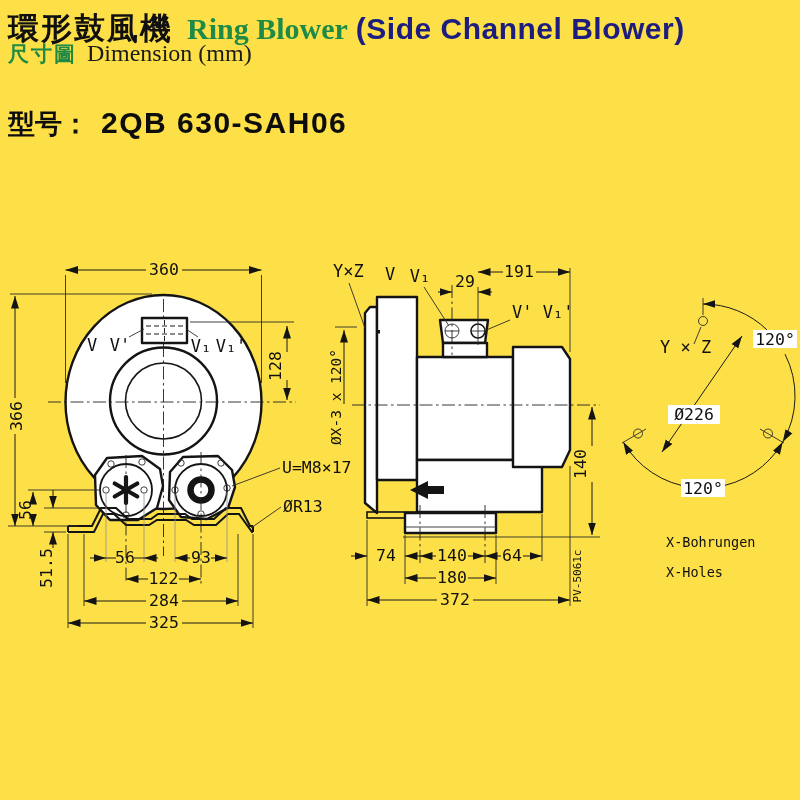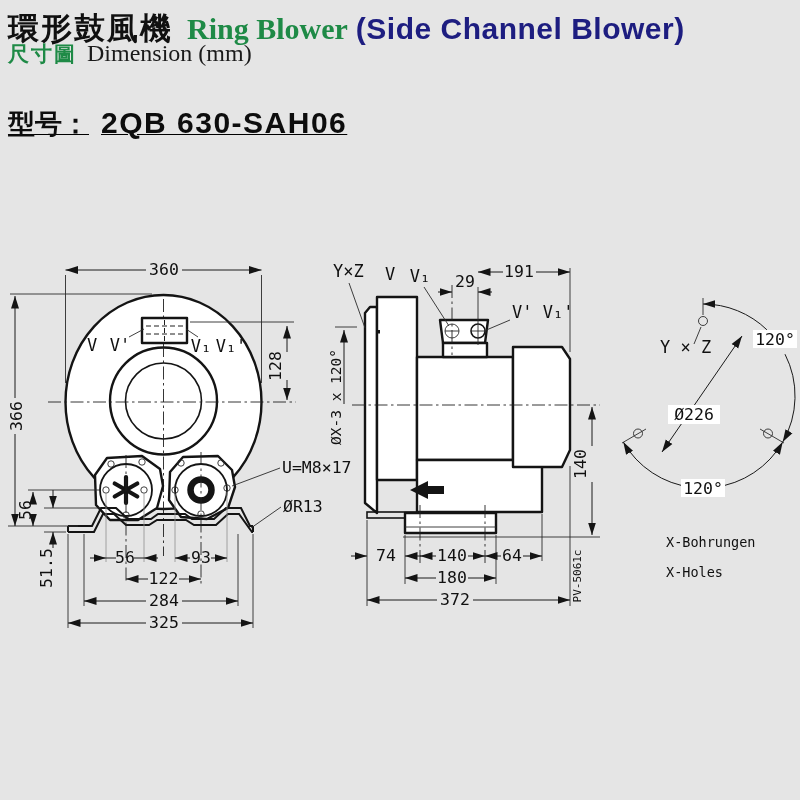--- a/index.html
+++ b/index.html
@@ -1,16 +1,16 @@
 <!DOCTYPE html>
 <html><head>
 <meta charset="utf-8">
 <style>
   html,body{margin:0;padding:0;background:#fff;}
-  #page{position:relative;width:800px;height:800px;background:#e5e5e5;overflow:hidden;
+  #page{position:relative;width:800px;height:800px;background:#fde047;overflow:hidden;
         font-family:"DejaVu Sans",sans-serif;}
   
   .hline{position:absolute;left:8px;white-space:nowrap;}
   .t-zh{font-weight:bold;font-size:31px;color:#101010;letter-spacing:2px;font-family:"DejaVu Sans",sans-serif;}
   .t-en{font-weight:bold;font-size:30px;color:#1e8a46;font-family:"Liberation Serif","DejaVu Serif",serif;margin-left:14px;}
   .t-paren{font-weight:bold;font-size:30px;color:#1d1d80;font-family:"Liberation Sans","DejaVu Sans",sans-serif;margin-left:8px;letter-spacing:0.5px;}
   .s-zh{font-weight:bold;font-size:21px;color:#1e8a46;letter-spacing:2px;}
   .s-en{font-size:24px;color:#1a1a1a;font-family:"Liberation Serif","DejaVu Serif",serif;margin-left:10px;}
   .m-lab{font-weight:bold;font-size:27px;color:#0d0d0d;}
   .m-val{font-weight:bold;font-size:30px;color:#0d0d0d;letter-spacing:1.5px;margin-left:12px;font-family:"Liberation Sans","DejaVu Sans",sans-serif;}
@@ -35,21 +35,21 @@
 <body>
 
 <div id="page">
 
   <div class="hline" style="top:8px;">
     <span class="t-zh">環形鼓風機</span><span class="t-en">Ring Blower</span><span class="t-paren">(Side Channel Blower)</span>
   </div>
   <div class="hline" style="top:40px;">
     <span class="s-zh">尺寸圖</span><span class="s-en">Dimension (mm)</span>
   </div>
-  <div class="hline" style="top:106px;text-decoration:underline;">
+  <div class="hline" style="top:106px;">
     <span class="m-lab">型号：</span><span class="m-val">2QB 630-SAH06</span>
   </div>
 
   <svg width="800" height="800" viewBox="0 0 800 800">
     <defs>
       <marker id="ae" markerWidth="14" markerHeight="10" refX="12.5" refY="5" orient="auto" markerUnits="userSpaceOnUse">
         <path d="M0,1 L12.5,5 L0,9 Z" fill="#141414"></path>
       </marker>
       <marker id="as" markerWidth="14" markerHeight="10" refX="12.5" refY="5" orient="auto-start-reverse" markerUnits="userSpaceOnUse">
         <path d="M0,1 L12.5,5 L0,9 Z" fill="#141414"></path>

